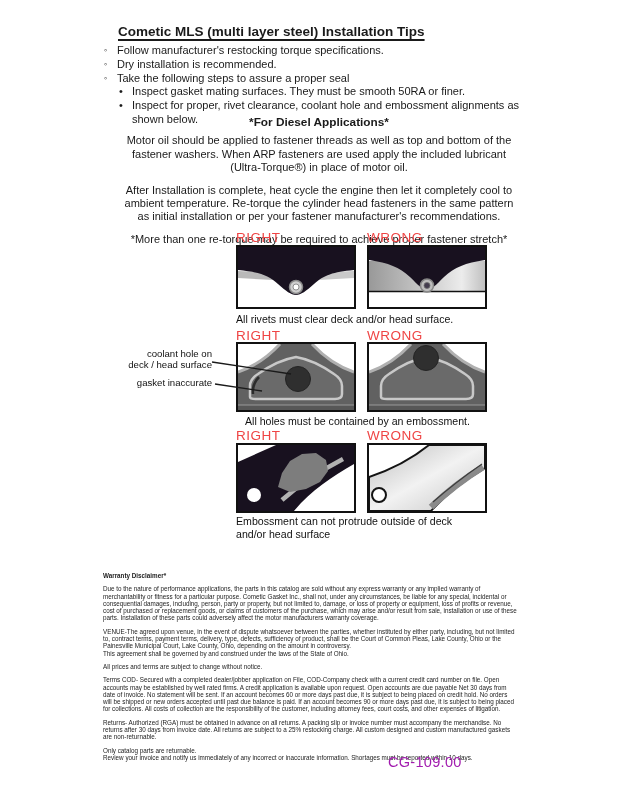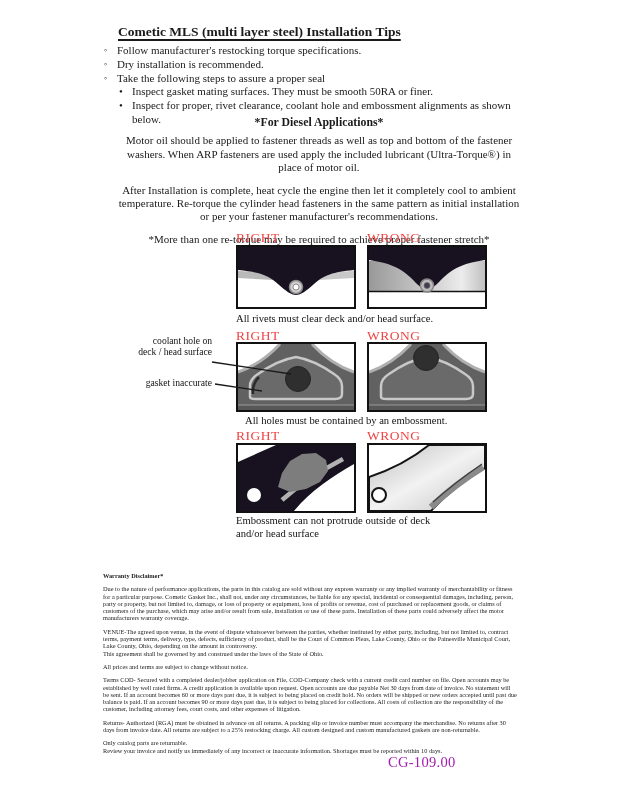--- a/index.html
+++ b/index.html
@@ -1,18 +1,18 @@
 <!DOCTYPE html>
 <html><head>
 <meta charset="utf-8">
 <style>
   html,body{margin:0;padding:0;background:#ffffff;}
   .page{
     position:relative;width:618px;height:800px;background:#ffffff;overflow:hidden;
-    font-family:Liberation Serif, serif;color:#1a1a1a;
+    font-family:Liberation Sans, sans-serif;color:#1a1a1a;
   }
   .abs{position:absolute;}
   
   .doc-title{left:118px;top:24px;font-size:13.5px;font-weight:bold;
     text-decoration:underline;text-underline-offset:3px;text-decoration-thickness:1.5px;white-space:nowrap;}
   .tips{left:104px;top:44px;width:430px;font-size:11px;line-height:13.8px;}
   .bullet{display:flex;}
   .bullet .marker{width:13px;flex:0 0 13px;font-size:9px;line-height:13.8px;}
   .bullet.sub{margin-left:15px;}
   .bullet.sub .marker{font-size:11px;}
@@ -100,21 +100,21 @@
       <line x1="0" y1="44.5" x2="116" y2="44.5" stroke="#111111" stroke-width="1.5"></line>
       <circle cx="58" cy="38.5" r="6.5" fill="#bdbdbd" stroke="#858585" stroke-width="1.5"></circle>
       <circle cx="58" cy="38.5" r="3" fill="#433c4e" stroke="#6f6f6f" stroke-width="0.8"></circle>
     </svg>
   </div>
   <div class="abs caption" style="left:236px;top:313px;">All rivets must clear deck and/or head surface.</div>
 
   <div class="abs rw-label" style="left:236px;top:328px;">RIGHT</div>
   <div class="abs rw-label" style="left:367px;top:328px;">WRONG</div>
 
-  <div class="abs ann" style="left:96px;top:335px;">
+  <div class="abs ann" style="left:96px;top:348px;">
     <div>coolant hole on</div>
     <div>deck / head surface</div>
   </div>
   <div class="abs ann" style="left:96px;top:377px;">gasket inaccurate</div>
 
   <div class="abs dbox" style="left:236px;top:342px;height:70px;">
     <svg viewBox="0 0 116 66" preserveAspectRatio="none">
       <rect x="0" y="0" width="116" height="66" fill="#616161"></rect>
       <rect x="0" y="61" width="116" height="5" fill="#575757"></rect>
       <line x1="0" y1="61" x2="116" y2="61" stroke="#9a9a9a" stroke-width="1"></line>

